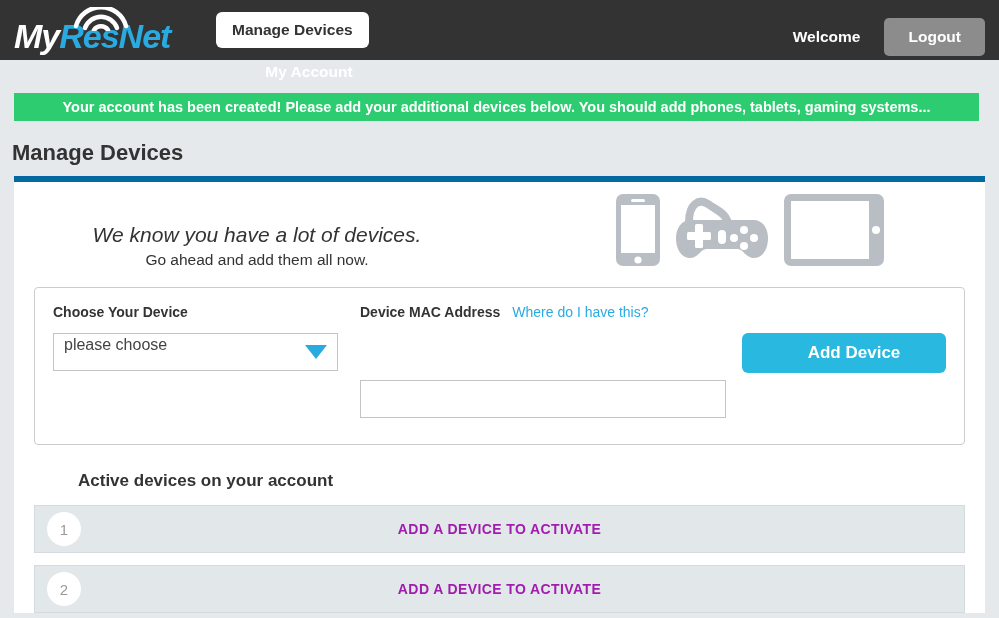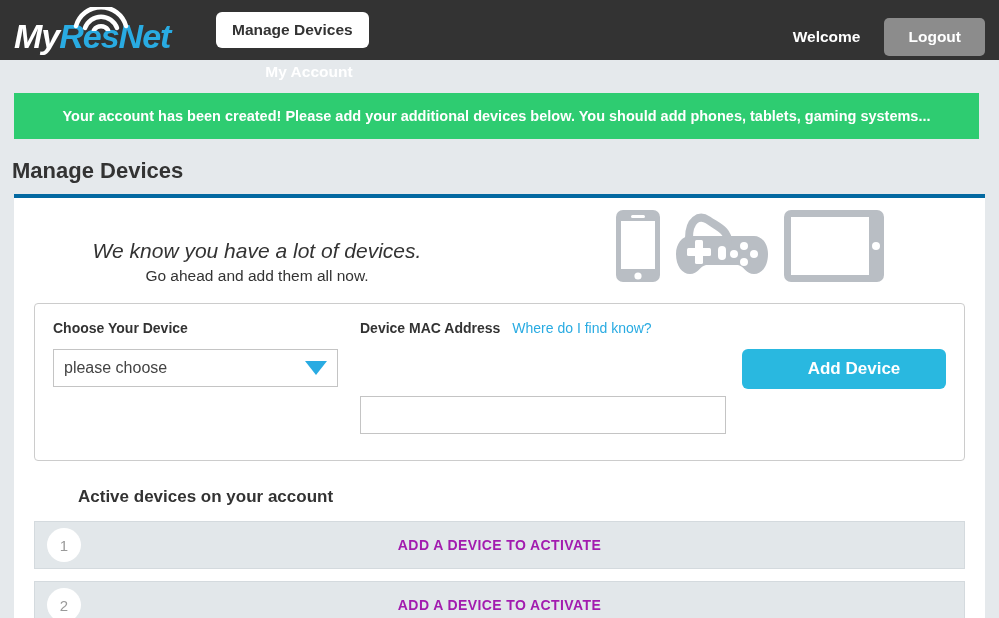--- a/index.html
+++ b/index.html
@@ -55,37 +55,37 @@
     font-size: 15.5px; font-weight: bold;
     padding: 10px 24px; border-radius: 5px;
     border: none; cursor: pointer;
     font-family: "Liberation Sans", sans-serif;
   }
 
   
   .alert {
     margin: 33px 20px 0 14px;
     background: #2ecc71;
-    height: 46px;
+    height: 28px;
     display: flex; align-items: center; justify-content: center;
     color: #ffffff; font-size: 14.5px; font-weight: bold;
     text-align: center;
   }
 
   
   .page-title {
     margin: 19px 0 0 12px;
     font-size: 22px; font-weight: bold; color: #333333;
   }
 
   
   .content-card {
     margin: 10px 14px 0 14px;
     background: #ffffff;
-    border-top: 4px solid #0369a1;
+    border-top: 6px solid #0369a1;
     min-height: 430px;
     padding: 0;
   }
 
   .hero {
     display: flex; align-items: center;
     padding: 22px 0 0 0;
     position: relative;
     height: 105px;
   }
@@ -110,21 +110,21 @@
   }
   .field { display: flex; flex-direction: column; }
   .field-label-row { display: flex; align-items: baseline; gap: 12px; height: 22px; }
   .field-label { font-size: 14px; font-weight: bold; color: #333333; }
   .field-hint { font-size: 14px; color: #29abe2; cursor: pointer; }
 
   .select-box {
     margin-top: 7px;
     width: 285px; height: 38px;
     border: 1px solid #c4c4c4;
-    display: flex; align-items: center;
+    display: flex; align-items: flex-end;
     padding: 16px 10px;
     position: relative;
     background: #fff; cursor: pointer;
   }
   .select-value { font-size: 16px; color: #444444; }
   .select-arrow {
     position: absolute; right: 10px; top: 50%;
     transform: translateY(-50%);
     width: 0; height: 0;
     border-left: 11px solid transparent;
@@ -256,21 +256,21 @@
       </div>
       <div class="select-box">
         <span class="select-value">please choose</span>
         <span class="select-arrow"></span>
       </div>
     </div>
 
     <div class="field mac-field">
       <div class="field-label-row">
         <span class="field-label">Device MAC Address</span>
-        <span class="field-hint">Where do I find know?</span>
+        <span class="field-hint">Where do I have this?</span>
       </div>
       <input class="mac-input" type="text" value="" style="">
     </div>
 
     <button class="add-btn">Add Device</button>
   </div>
 
   <div class="devices-section">
     <div class="devices-title">Active devices on your account</div>
 

